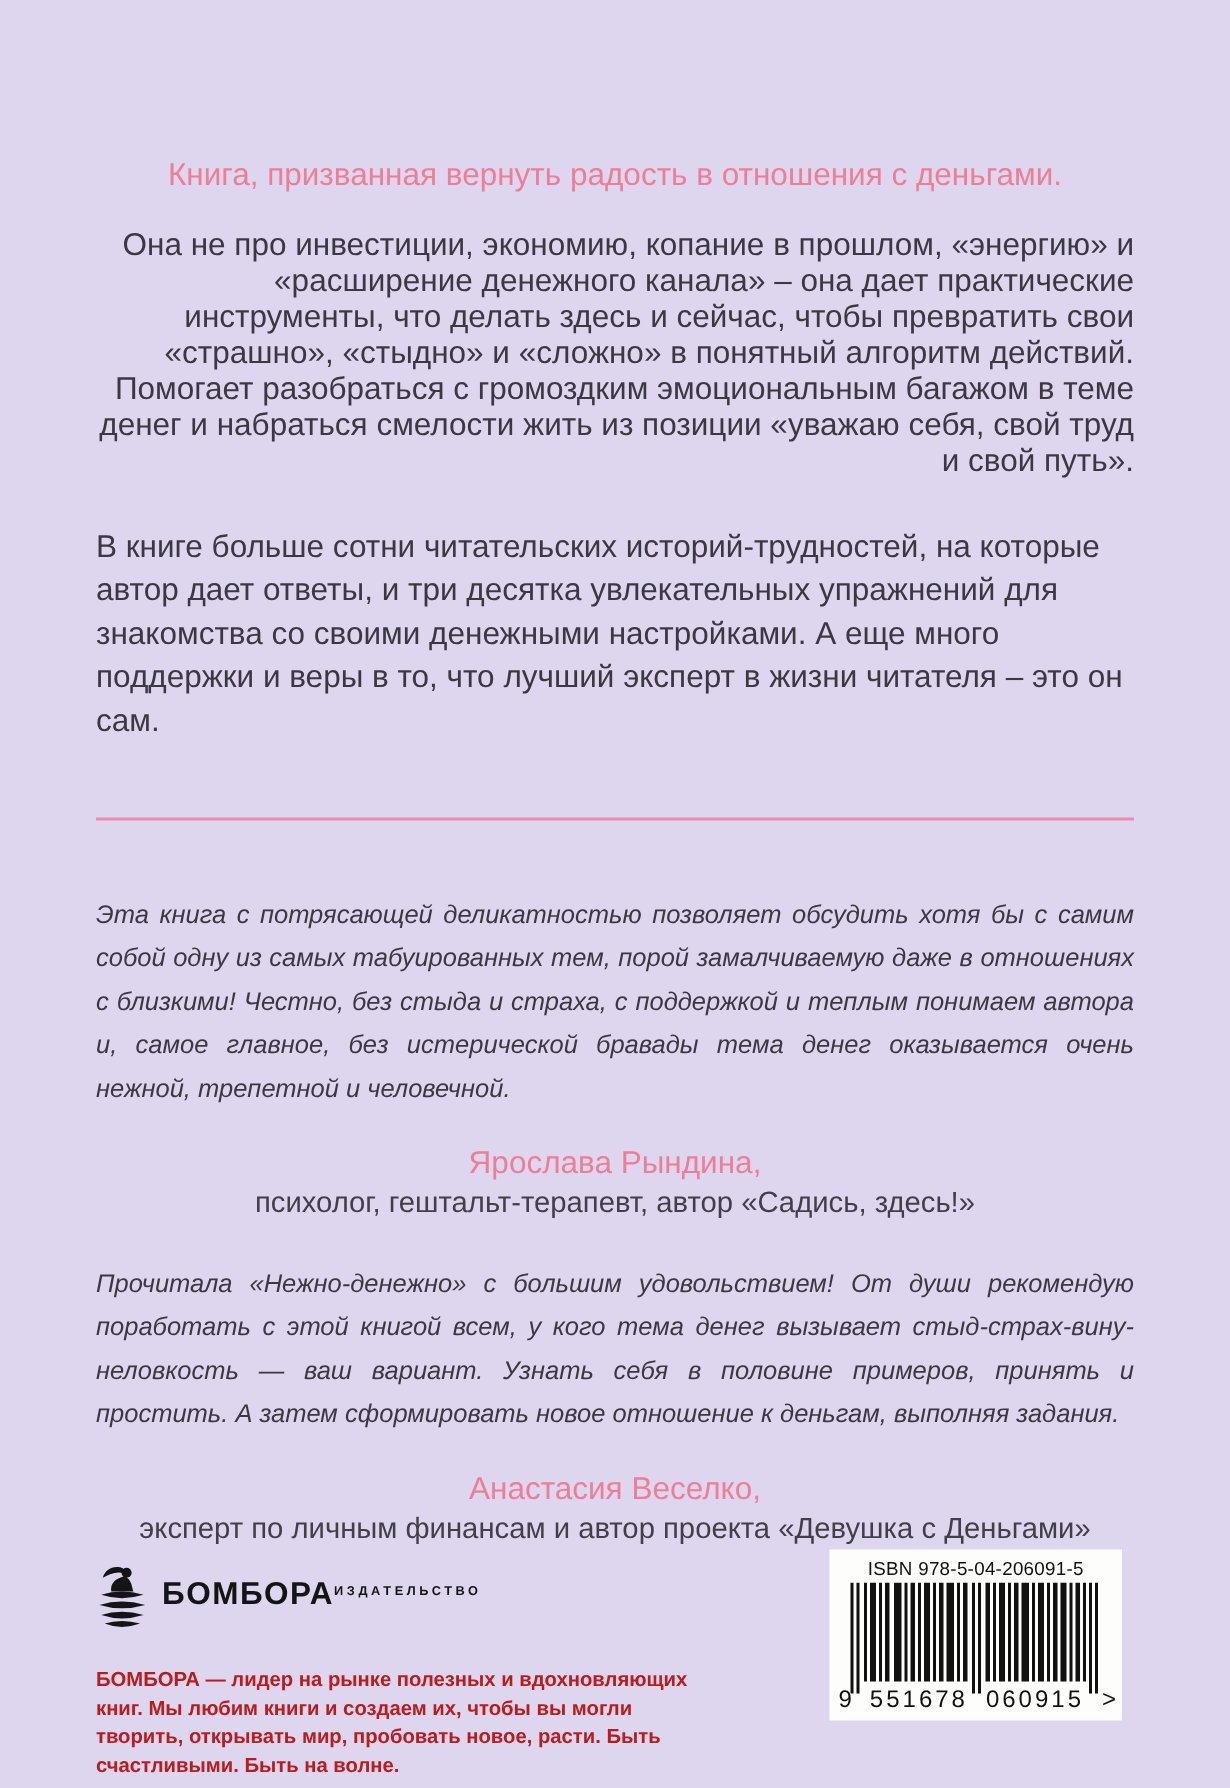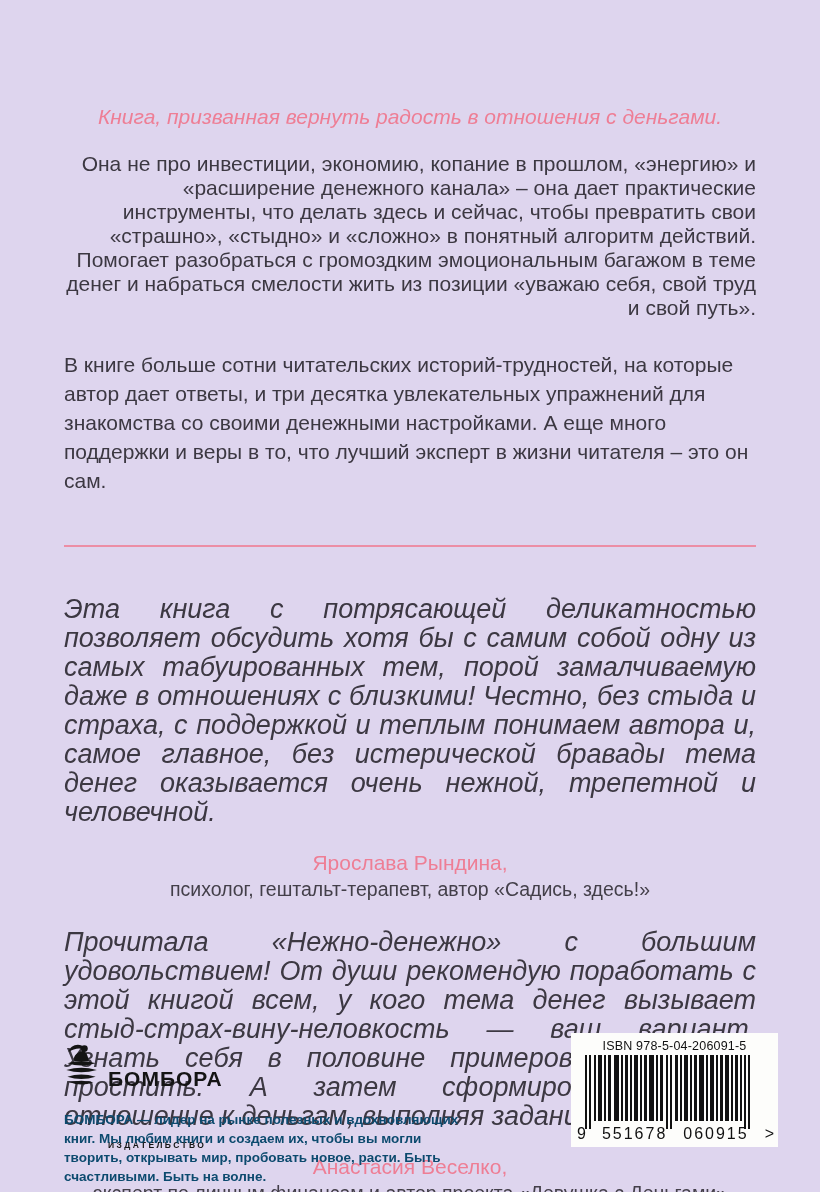--- a/index.html
+++ b/index.html
@@ -17,21 +17,20 @@
   }
   .content{
     position:absolute;
     left:64px; right:64px; top:0;
   }
   .lead-headline{
     margin-top:102px;
     text-align:center;
     font-size:21px;line-height:29px;
     color:#ee7e95;
-    font-style:italic;
   }
   .lead-body{
     margin:0;
     text-align:right;
     font-size:21px;line-height:24px;
   }
   .para2{
     margin:30px 0 0 0;
     text-align:left;
     font-size:21px;line-height:29px;
@@ -39,21 +38,21 @@
   .divider{
     margin:50px 0 0 0;
     border:none;
     border-top:2px solid #ec8ea5;
     width:100%;
   }
   .quote{
     margin:48px 0 0 0;
     font-style:italic;
     text-align:justify;
-    font-size:27px;line-height:29px;
+    font-size:17px;line-height:29px;
   }
   .attribution{
     margin-top:22px;
     text-align:center;
   }
   .attribution .name{
     display:block;
     color:#ee7e95;
     font-size:21px;line-height:27px;
   }
@@ -63,37 +62,36 @@
     color:#433f49;
   }
   .quote.second{margin-top:26px;}
 
   
   .logo-row{
     position:absolute; left:64px; top:1044px;
     display:flex; align-items:flex-start;
   }
   .logo-mark{width:34px;height:44px;margin-right:10px;}
-  .logo-text{display:flex;flex-direction:column;margin-top:24px;gap:48px;}
+  .logo-text{display:flex;flex-direction:row;margin-top:8px;}
   .logo-name{
     font-weight:bold;font-size:21px;letter-spacing:1px;color:#141414;line-height:21px;
   }
   .logo-sub{
     font-weight:bold;font-size:8.5px;letter-spacing:2.4px;color:#141414;margin-top:3px;
   }
   .publisher-blurb{
     position:absolute; left:64px; top:1096px; width:410px;
     font-weight:bold;
-    font-size:13.5px; line-height:19px; color:#0c4a6e;
+    font-size:13.5px; line-height:19px; color:#b91c1c;
   }
   .barcode-box{
-    position:absolute; left:571px; top:1033px;
+    position:absolute; left:553px; top:1033px;
     width:195px; height:114px;
     background:#fdfdfb;
-    padding-left:12px;
   }
   .barcode-isbn{
     position:absolute; top:6px; left:0; right:0;
     text-align:center;
     font-size:12.5px; color:#111;
     letter-spacing:.2px;
   }
   .barcode-bars{position:absolute; top:22px; left:8px;}
   .barcode-digits{
     position:absolute; bottom:4px; left:6px; right:4px;

